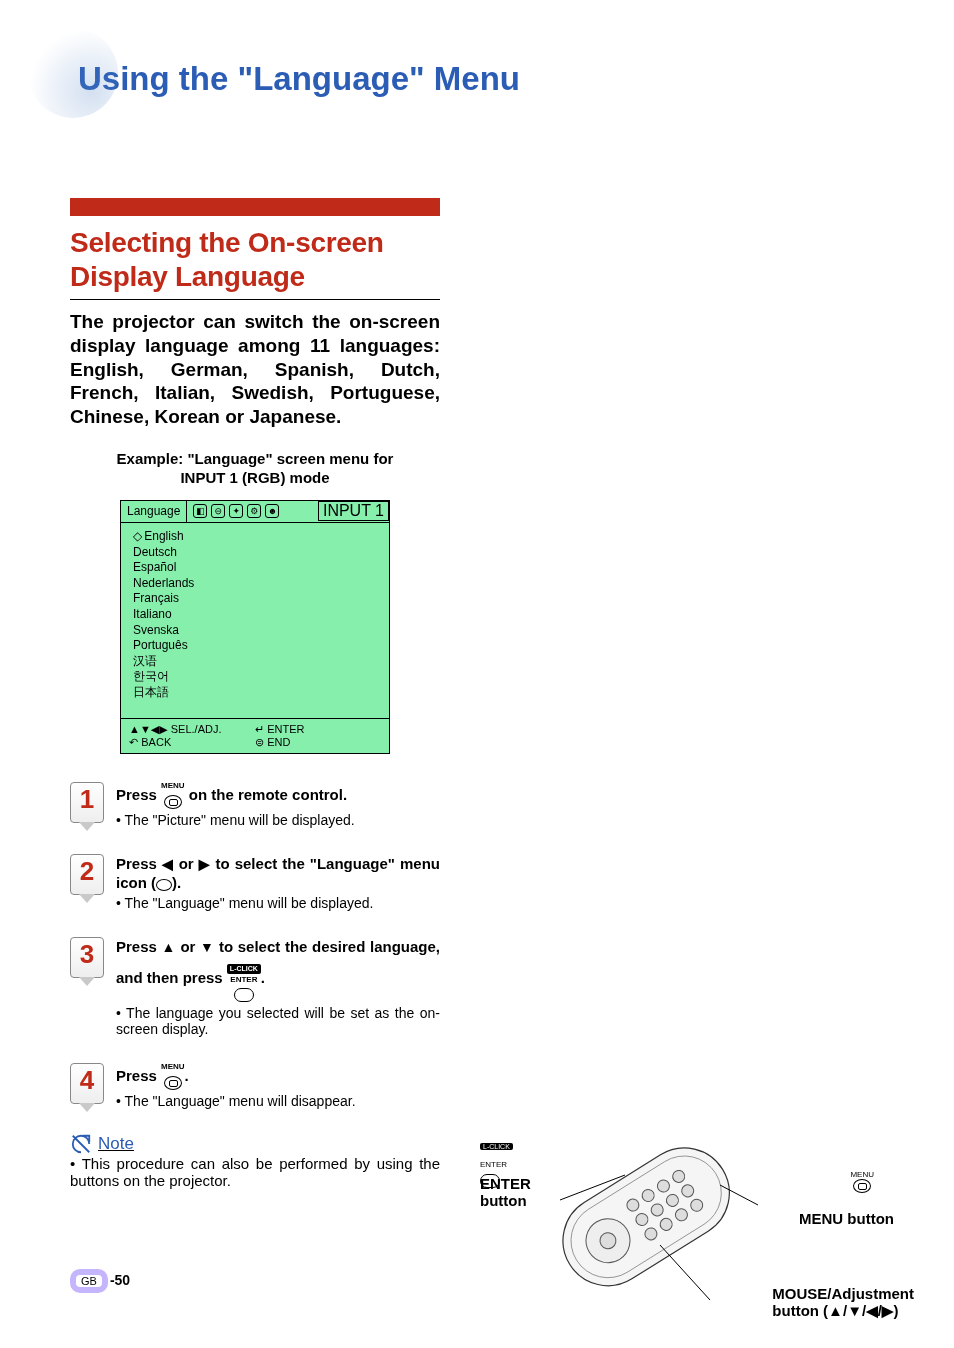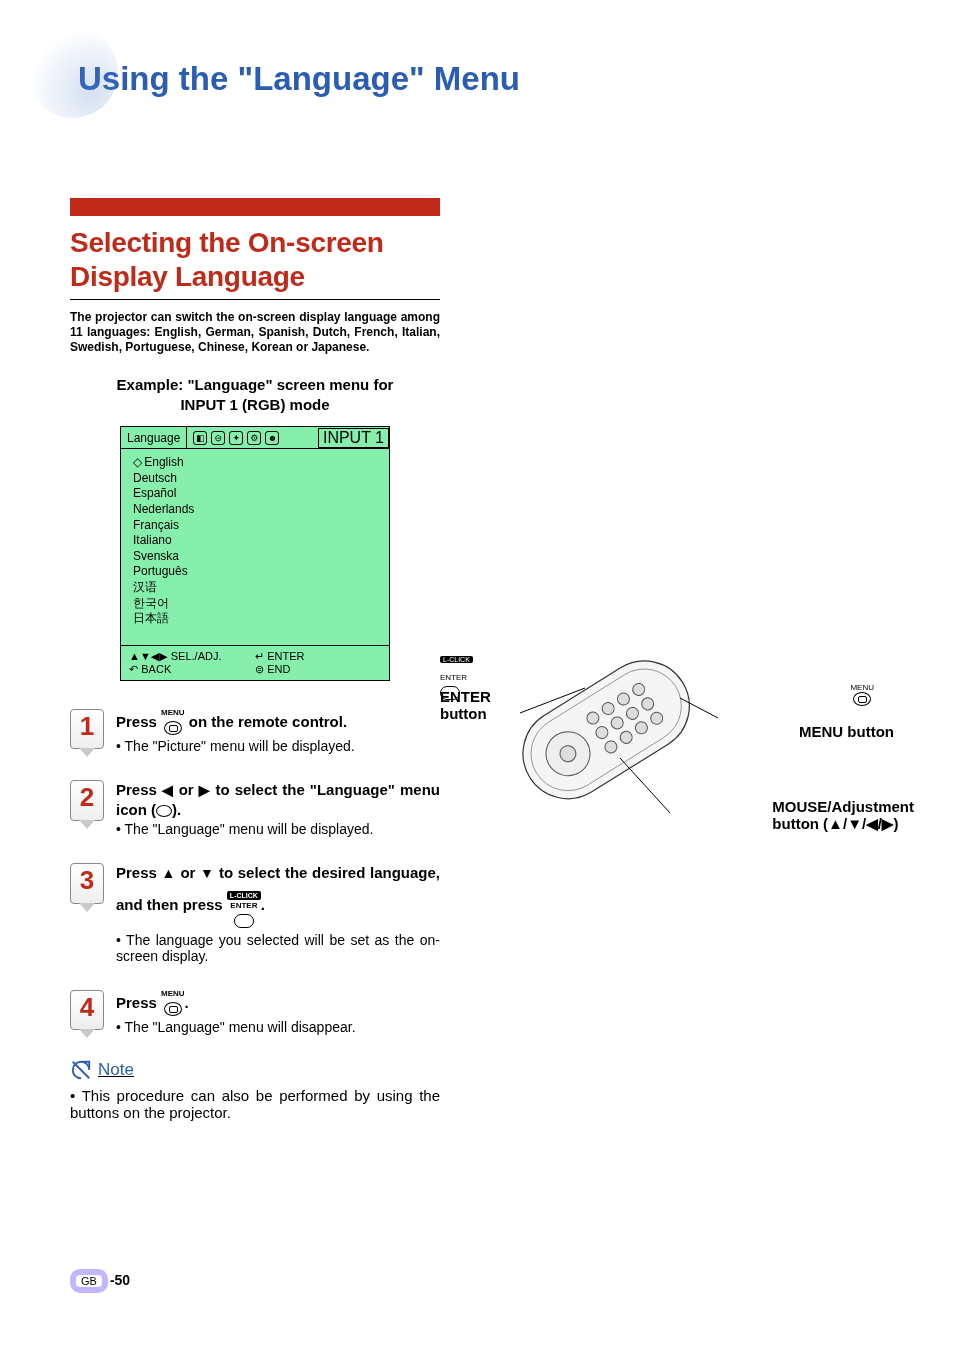--- a/index.html
+++ b/index.html
@@ -39,21 +39,21 @@
     color: #c02a18;
     font-size: 28px;
     font-weight: 800;
     margin-top: 10px;
     line-height: 1.2;
     letter-spacing: -0.3px;
   }
   .title-rule { border: none; border-top: 1.5px solid #000; width: 370px; margin-top: 6px; }
   .intro {
     width: 370px;
-    font-size: 12px;
+    font-size: 19px;
     font-weight: bold;
     margin-top: 10px;
     text-align: justify;
     line-height: 1.25;
   }
   .example-caption {
     width: 370px;
     font-size: 15px;
     font-weight: bold;
     text-align: center;
@@ -100,21 +100,22 @@
   .lang-footer {
     border-top:1px solid #000;
     display:flex;
     flex-wrap:wrap;
     padding:4px 8px;
     font-size:11px;
   }
   .lang-footer .half { width:50%; }
   .two-col {
     display: flex;
-    align-items: center;
+    align-items: flex-end;
+    gap: 40px;
   }
   .left-col { width: 370px; }
   .right-col { flex:1; position:relative; padding-top:20px;}
   .callout { font-size:15px; font-weight:bold; position:absolute; }
   .remote-box {
     width: 320px; height: 220px; position:relative; margin-top:10px;
   }
   .steps { margin-top: 28px; }
   .step { display:flex; gap:12px; margin-bottom:26px; align-items:flex-start;}
   .step-badge {
@@ -153,21 +154,21 @@
     width:370px; height:2px; margin-top:4px;
     background-image: radial-gradient(#6aa0e0 1px, transparent 1px);
     background-size: 8px 2px;
   }
   .note-row { display:flex; align-items:center; gap:6px; margin-top:14px;text-decoration:underline;}
   .note-icon {
     width:22px;height:22px;
   }
   .note-label { color:#2b5db5; font-size:17px; }
   .note-rule { flex:1; border:none;}
-  .note-text { font-size:15px; margin-top:6px; text-align:justify; width:370px;}
+  .note-text { font-size:15px; margin-top:0; text-align:justify; width:370px;}
   .page-num { position:absolute; bottom:60px; left:70px; font-size:14px;}
   .page-num .gb { border:6px solid #c4b5fd; border-radius:10px; padding:0 5px; font-size:11px; margin-right:2px;}
   .remote-svg { width:100%; height:100%; }
   .lclick-badge {
     display:inline-block; background:#000; color:#fff; font-size:7px; padding:0 3px; border-radius:2px;
   }
 </style>
 </head>
 <body>
 

